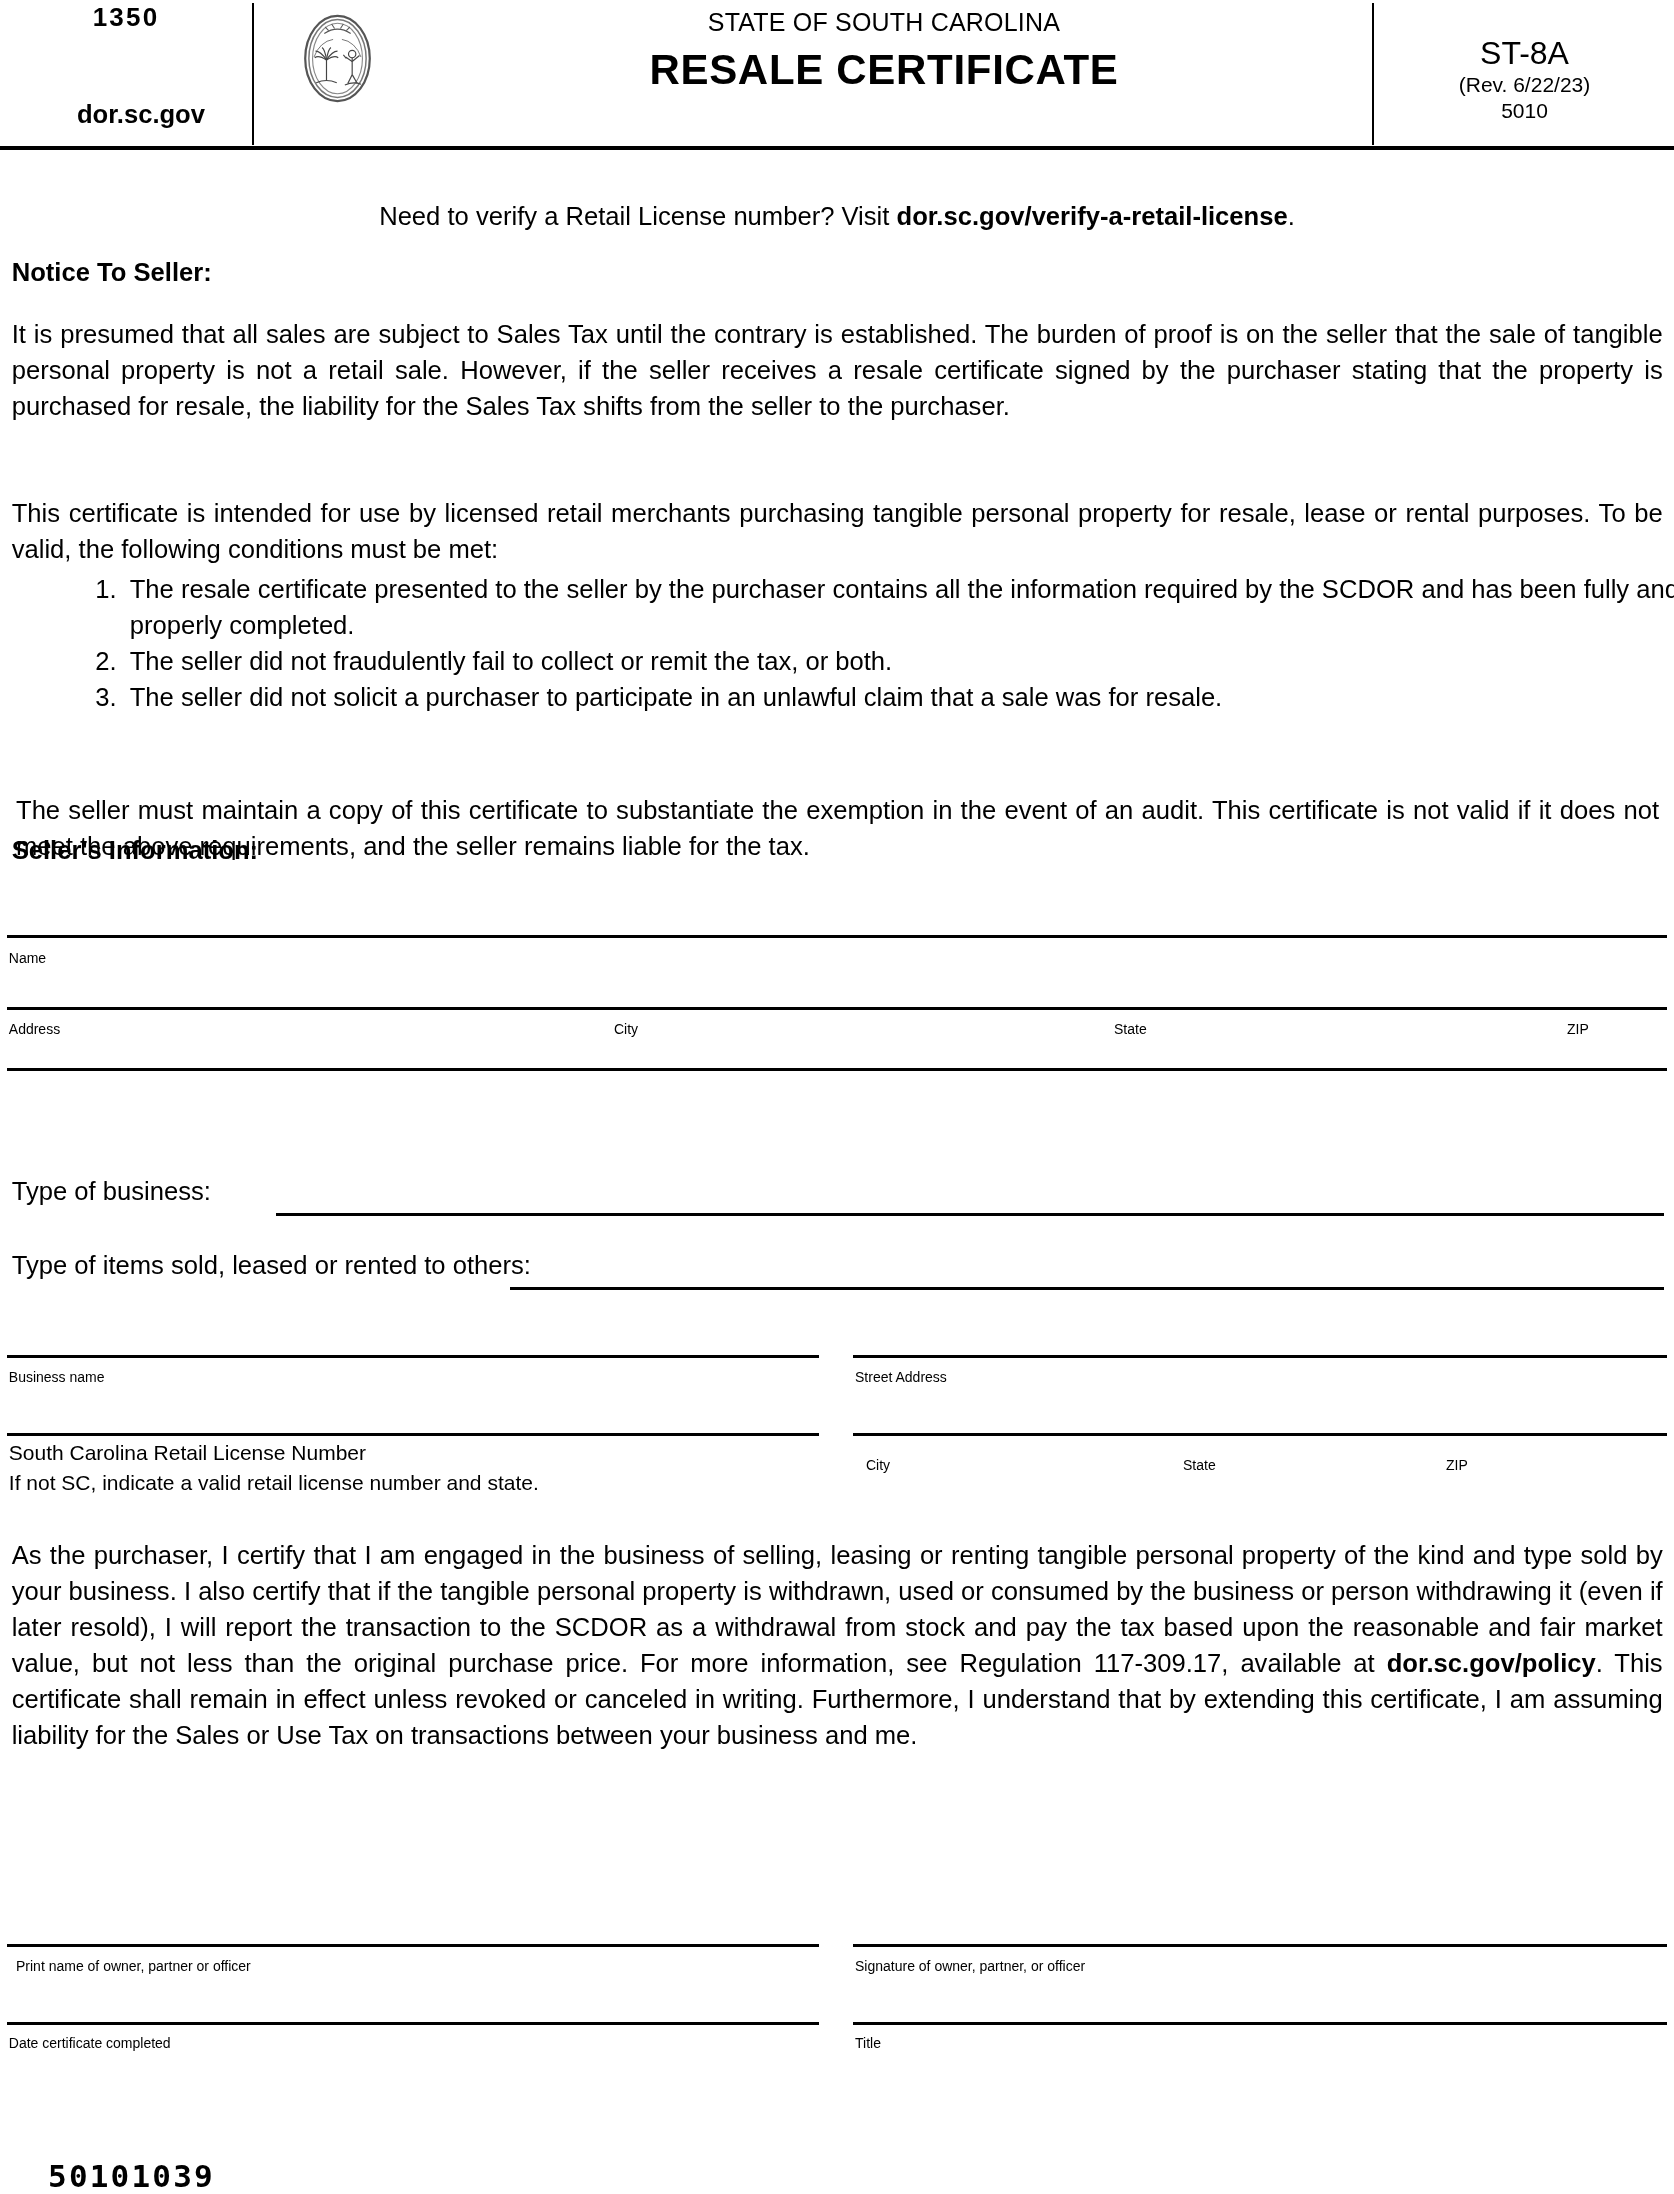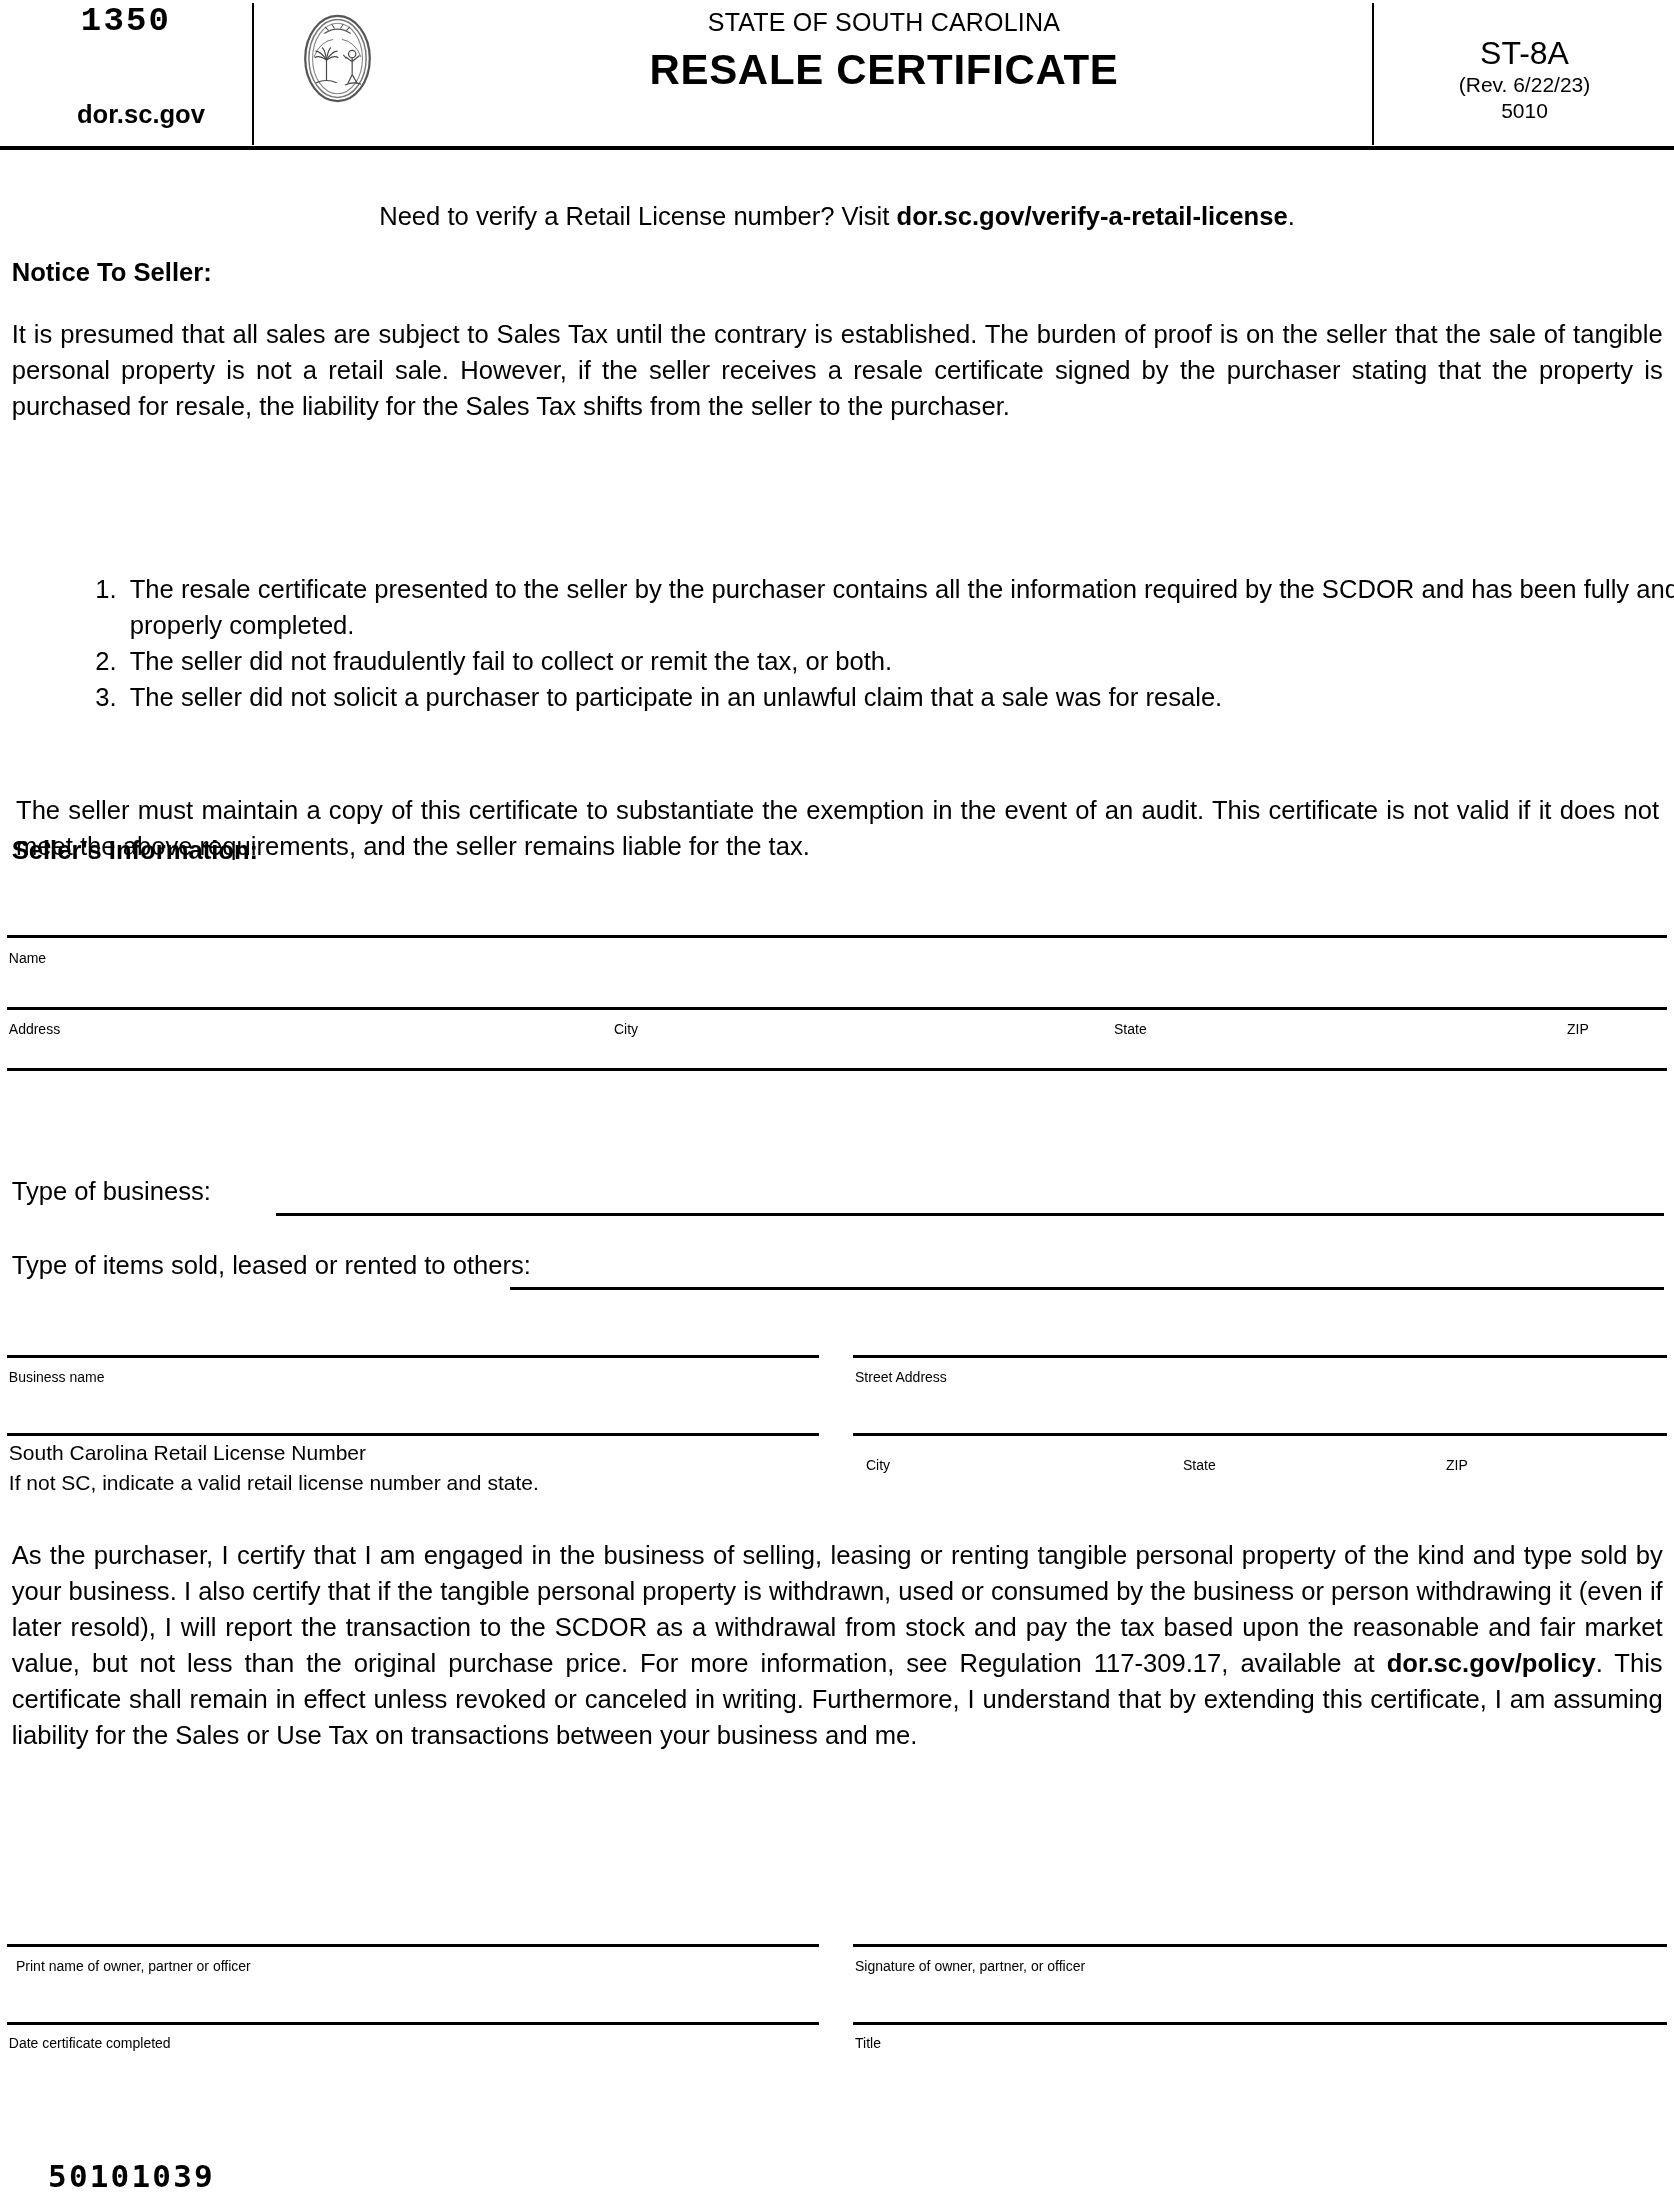--- a/index.html
+++ b/index.html
@@ -34,22 +34,22 @@
     top: 0;
     width: 252px;
     height: 149px;
   }
   .form-no {
     position: absolute;
     left: 0;
     top: 4.4px;
     width: 252px;
     text-align: center;
-    font-family: Liberation Mono, monospace;
-    font-size: 34px;
+    font-family: Liberation Sans, sans-serif;
+    font-size: 26px;
     font-weight: 700;
     letter-spacing: 2.2px;
     line-height: 1;
   }
   .hdr-url {
     position: absolute;
     left: 0;
     top: 102px;
     width: 252px;
     text-align: center;
@@ -287,20 +287,21 @@
 
     <div class="hdr-rule"></div>
   </div>
 
   <div class="verify-line"><span>Need to verify a Retail License number? Visit </span><b>dor.sc.gov/verify-a-retail-license</b><span>.</span></div>
 
   <div class="sec-head" style="left:11.7px; top:256px;">Notice To Seller:</div>
 
   <div class="para" style="left:11.7px; top:316px; width:1651px;">It is presumed that all sales are subject to Sales Tax until the contrary is established. The burden of proof is on the seller that the sale of tangible personal property is not a retail sale. However, if the seller receives a resale certificate signed by the purchaser stating that the property is purchased for resale, the liability for the Sales Tax shifts from the seller to the purchaser.</div>
 
+  <div class="para" style="left:11.7px; top:495px; width:1651px;">This certificate is intended for use by licensed retail merchants purchasing tangible personal property for resale, lease or rental purposes. To be valid, the following conditions must be met:</div>
 
   <ol class="conds" style="left:11.7px; top:571px; width:1645px;">
     <li>
       <span class="num">1.</span>
       <span>The resale certificate presented to the seller by the purchaser contains all the information required by the SCDOR and has been fully and properly completed.</span>
     </li>
     <li>
       <span class="num">2.</span>
       <span>The seller did not fraudulently fail to collect or remit the tax, or both.</span>
     </li>

